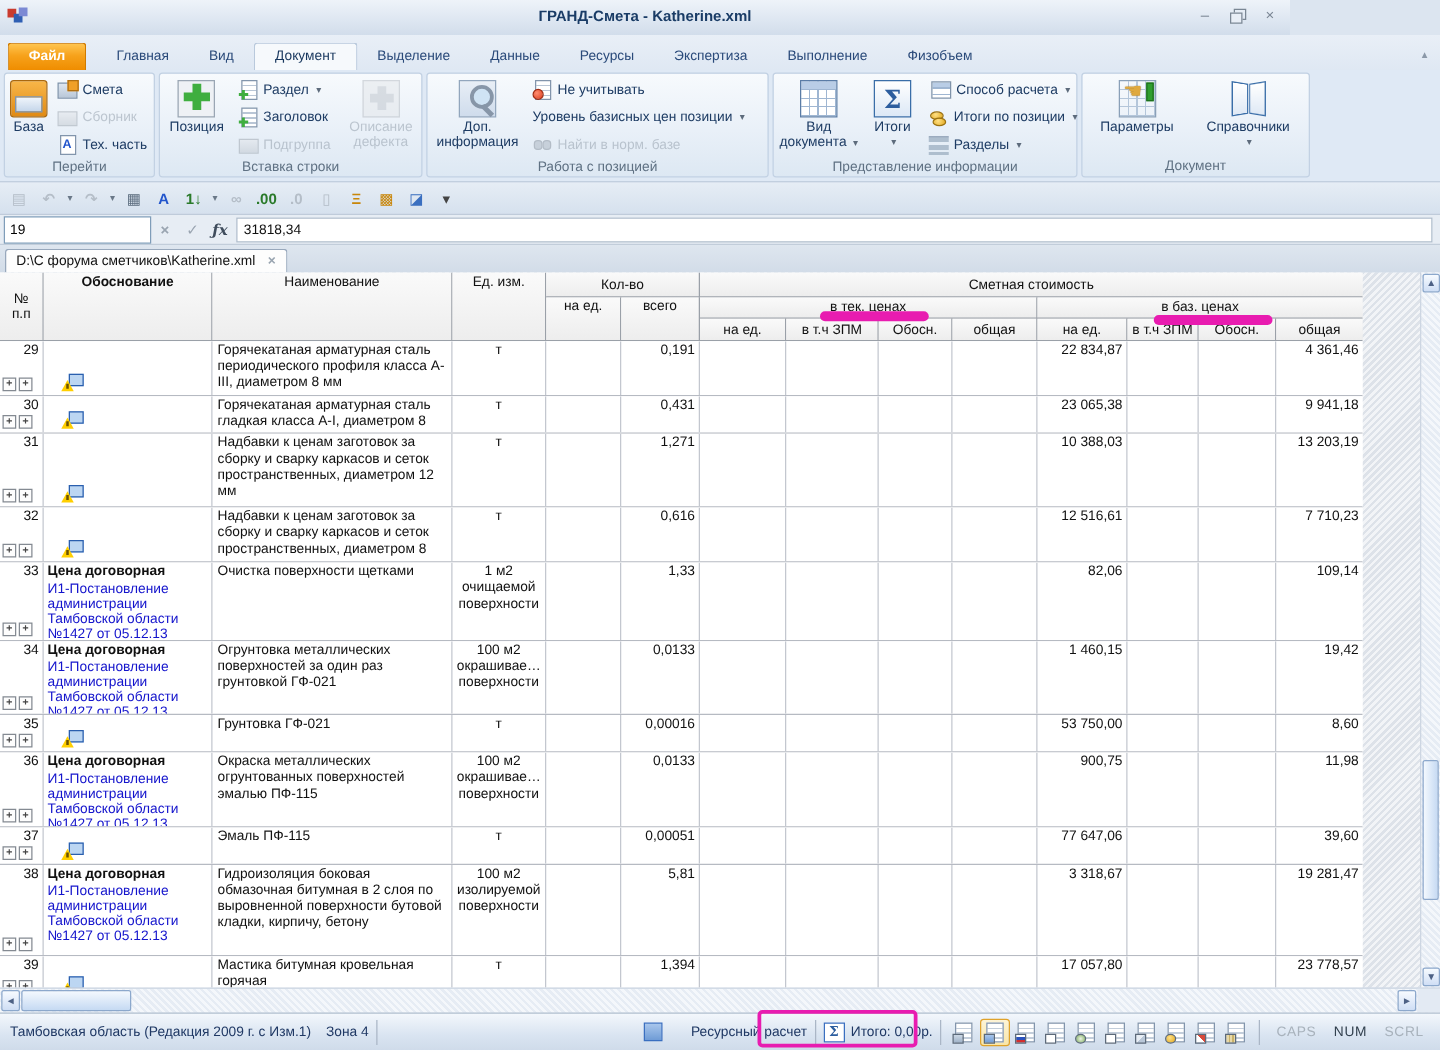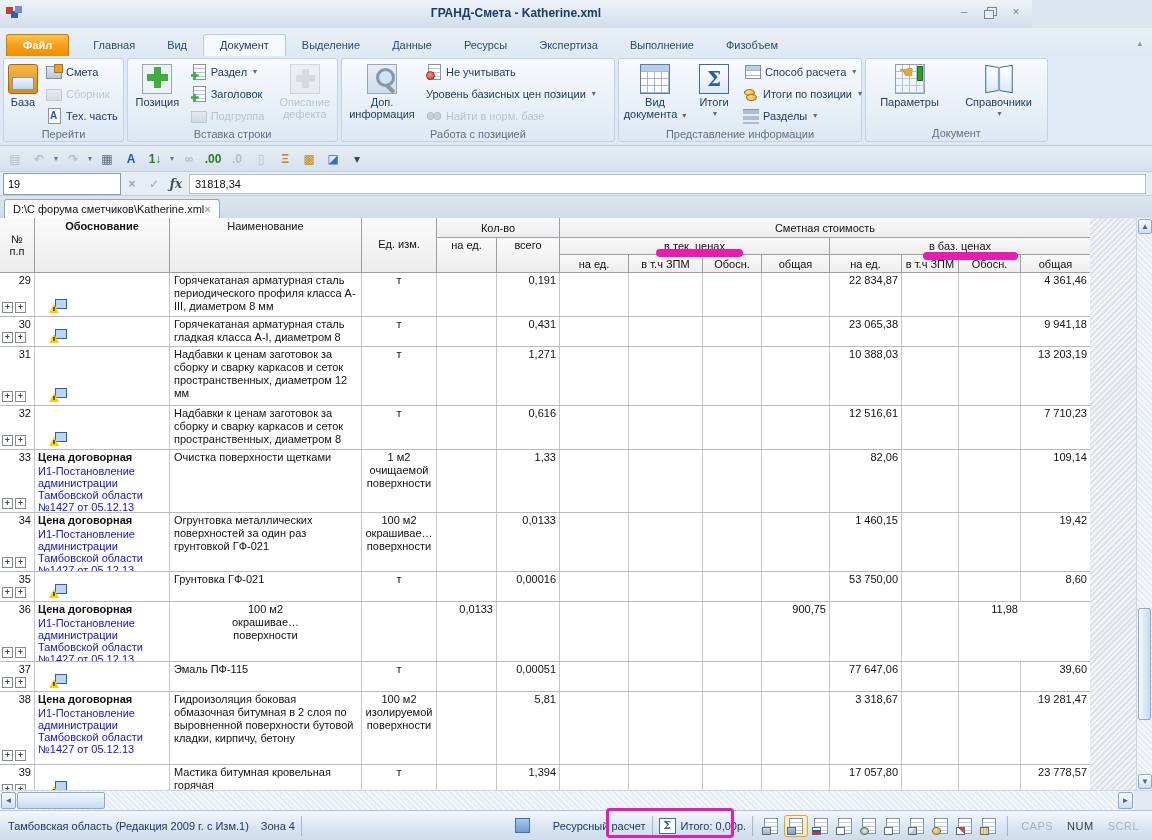--- a/index.html
+++ b/index.html
@@ -115,21 +115,21 @@
   #namebox{width:108px;height:18px;border:1px solid #7f9db9;background:#fff;font:11px "Liberation Sans",sans-serif;padding:1px 4px;box-sizing:content-box;}
   .fbtn{width:22px;text-align:center;color:#9aa5b1;font-size:12px;font-weight:bold;}
   .fbtn.fx{color:#3f4c5c;font-style:italic;font-family:"DejaVu Serif",serif;}
   #fvalue{flex:1;height:18px;margin:0 6px 0 2px;border:1px solid #aebccb;background:#fff;
     line-height:18px;padding:0 5px;}
 
   
   #doctabs{left:0;top:196px;width:1152px;height:22px;background:linear-gradient(#dee6ef,#d2dce8);
     display:flex;align-items:flex-end;padding-left:4px;box-sizing:border-box;}
   #doctab{background:#fdfdfd;border:1px solid #98a8bc;border-bottom:none;border-radius:3px 3px 0 0;
-    padding:3px 8px 3px 8px;display:flex;align-items:center;gap:0;}
+    padding:3px 8px 3px 8px;display:flex;align-items:center;gap:10px;}
   #doctab .close{color:#9aa5b1;font-weight:bold;font-size:11px;}
 
   
   #tablearea{left:0;top:218px;width:1152px;height:572px;background:
      repeating-linear-gradient(135deg,#f2f4f7 0 2px,#dde2e9 2px 4px);}
   #vp{position:absolute;left:0;top:0;width:1136px;height:572px;overflow:hidden;}
   .grid{display:grid;grid-template-columns:35px 135px 192px 75px 60px 63px 69px 74px 59px 68px 72px 57px 62px 69px;}
   #thead{grid-template-rows:20px 17px 17px;background:linear-gradient(#fbfbfb,#ececec);border-bottom:1px solid #9aa0a8;width:1090px;}
   .th{border-right:1px solid #9aa0a8;border-bottom:1px solid #9aa0a8;display:flex;align-items:center;justify-content:center;
      text-align:center;line-height:12px;background:linear-gradient(#fafafa,#ededed);box-sizing:border-box;white-space:pre-line;}
@@ -400,21 +400,21 @@
   </div>
 </div>
 
 <div class="abs" id="tablearea">
   <div id="vp">
     <div class="grid" id="thead">
       <div class="th noline" style="grid-row:1/4;grid-column:1;">№
 п.п</div>
       <div class="th noline" style="grid-row:1/4;grid-column:2;align-items:flex-start;padding-top:2px;font-weight:bold;">Обоснование</div>
       <div class="th noline" style="grid-row:1/4;grid-column:3;align-items:flex-start;padding-top:2px;">Наименование</div>
-      <div class="th noline" style="grid-row:1/4;grid-column:4;align-items:flex-start;padding-top:20px;">Ед. изм.</div>
+      <div class="th noline" style="grid-row:1/4;grid-column:4;align-items:flex-start;padding-top:2px;">Ед. изм.</div>
       <div class="th" style="grid-row:1;grid-column:5/7;">Кол-во</div>
       <div class="th noline" style="grid-row:2/4;grid-column:5;align-items:flex-start;padding-top:1px;">на ед.</div>
       <div class="th noline" style="grid-row:2/4;grid-column:6;align-items:flex-start;padding-top:1px;">всего</div>
       <div class="th" style="grid-row:1;grid-column:7/15;border-right:none;">Сметная стоимость</div>
       <div class="th" style="grid-row:2;grid-column:7/11;">в тек. ценах</div>
       <div class="th" style="grid-row:2;grid-column:11/15;border-right:none;">в баз. ценах</div>
       <div class="th noline" style="grid-row:3;grid-column:7;">на ед.</div>
       <div class="th noline" style="grid-row:3;grid-column:8;">в т.ч ЗПМ</div>
       <div class="th noline" style="grid-row:3;grid-column:9;">Обосн.</div>
       <div class="th noline" style="grid-row:3;grid-column:10;">общая</div>
@@ -594,20 +594,21 @@
         </div>
         <div class="grid trow" style="height: 60px;">
           <div class="cell c-num"><span>36</span><span class="exps">
               <span class="exp">+</span>
               <span class="exp">+</span>
             </span></div>
           <div class="cell c-just">
             <div class="jbold">Цена договорная</div>
             <div class="jblue">И1-Постановление администрации Тамбовской области №1427 от 05.12.13</div>
           </div>
+          <div class="cell c-name">Окраска металлических огрунтованных поверхностей эмалью ПФ-115</div>
           <div class="cell c-unit">100 м2
 окрашивае…
 поверхности</div>
           <div class="cell"></div>
           <div class="cell c-r">0,0133</div>
           <div class="cell"></div>
           <div class="cell"></div>
           <div class="cell"></div>
           <div class="cell"></div>
           <div class="cell c-r">900,75</div>

